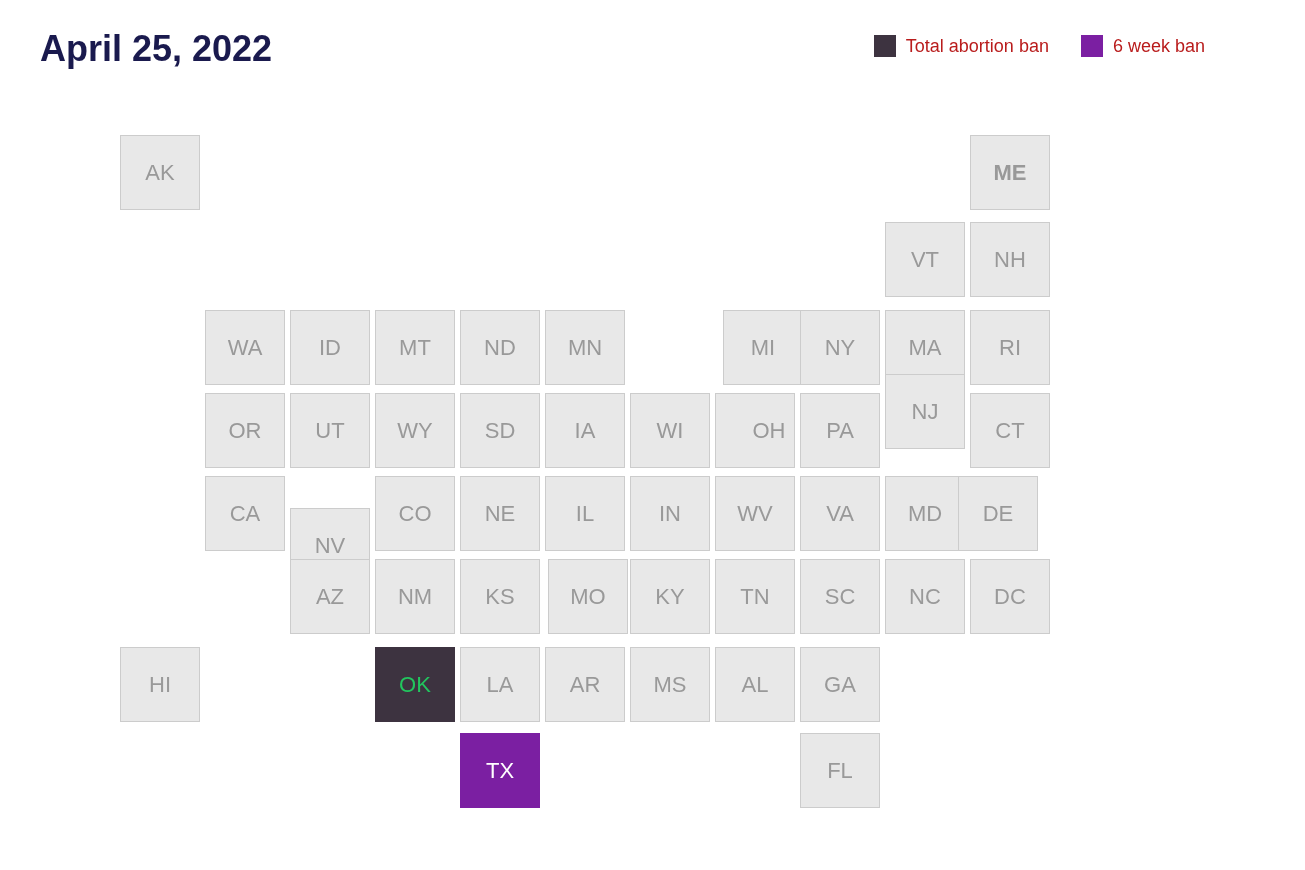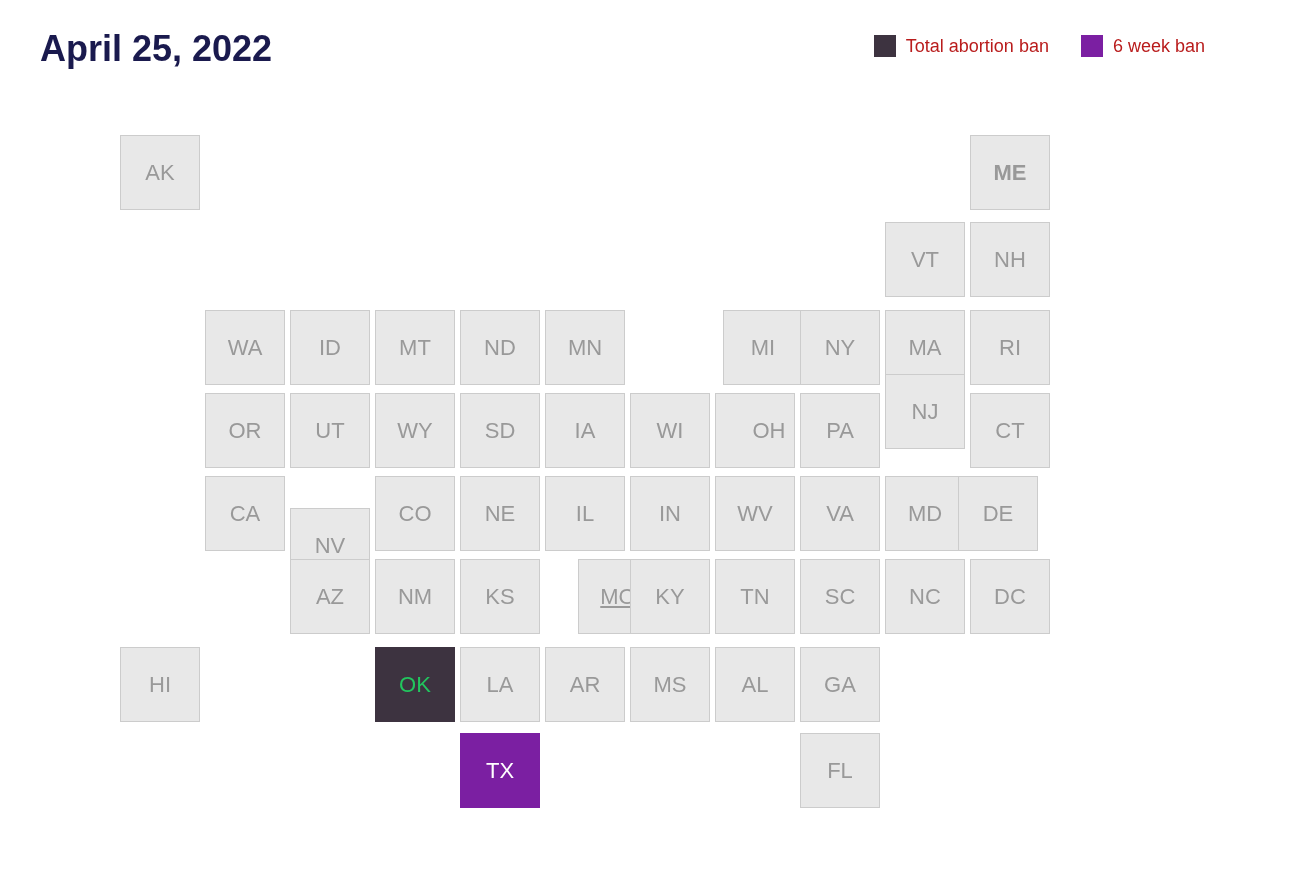--- a/index.html
+++ b/index.html
@@ -118,21 +118,21 @@
       <div class="state-cell state-normal" style="left: 460px; top: 476px;">NE</div>
       <div class="state-cell state-normal" style="left: 545px; top: 476px;">IL</div>
       <div class="state-cell state-normal" style="left: 630px; top: 476px;">IN</div>
       <div class="state-cell state-normal" style="left: 715px; top: 476px;">WV</div>
       <div class="state-cell state-normal" style="left: 800px; top: 476px;">VA</div>
       <div class="state-cell state-normal" style="left: 885px; top: 476px;">MD</div>
       <div class="state-cell state-normal" style="left: 958px; top: 476px;">DE</div>
       <div class="state-cell state-normal" style="left: 290px; top: 559px;">AZ</div>
       <div class="state-cell state-normal" style="left: 375px; top: 559px;">NM</div>
       <div class="state-cell state-normal" style="left: 460px; top: 559px;">KS</div>
-      <div class="state-cell state-normal" style="left: 578px; top: 559px; text-decoration: underline;">MO</div>
+      <div class="state-cell state-normal" style="left: 548px; top: 559px;">MO</div>
       <div class="state-cell state-normal" style="left: 630px; top: 559px;">KY</div>
       <div class="state-cell state-normal" style="left: 715px; top: 559px;">TN</div>
       <div class="state-cell state-normal" style="left: 800px; top: 559px;">SC</div>
       <div class="state-cell state-normal" style="left: 885px; top: 559px;">NC</div>
       <div class="state-cell state-normal" style="left: 970px; top: 559px;">DC</div>
       <div class="state-cell state-normal" style="left: 120px; top: 647px;">HI</div>
       <div class="state-cell state-total-ban" style="left: 375px; top: 647px;">OK</div>
       <div class="state-cell state-normal" style="left: 460px; top: 647px;">LA</div>
       <div class="state-cell state-normal" style="left: 545px; top: 647px;">AR</div>
       <div class="state-cell state-normal" style="left: 630px; top: 647px;">MS</div>

